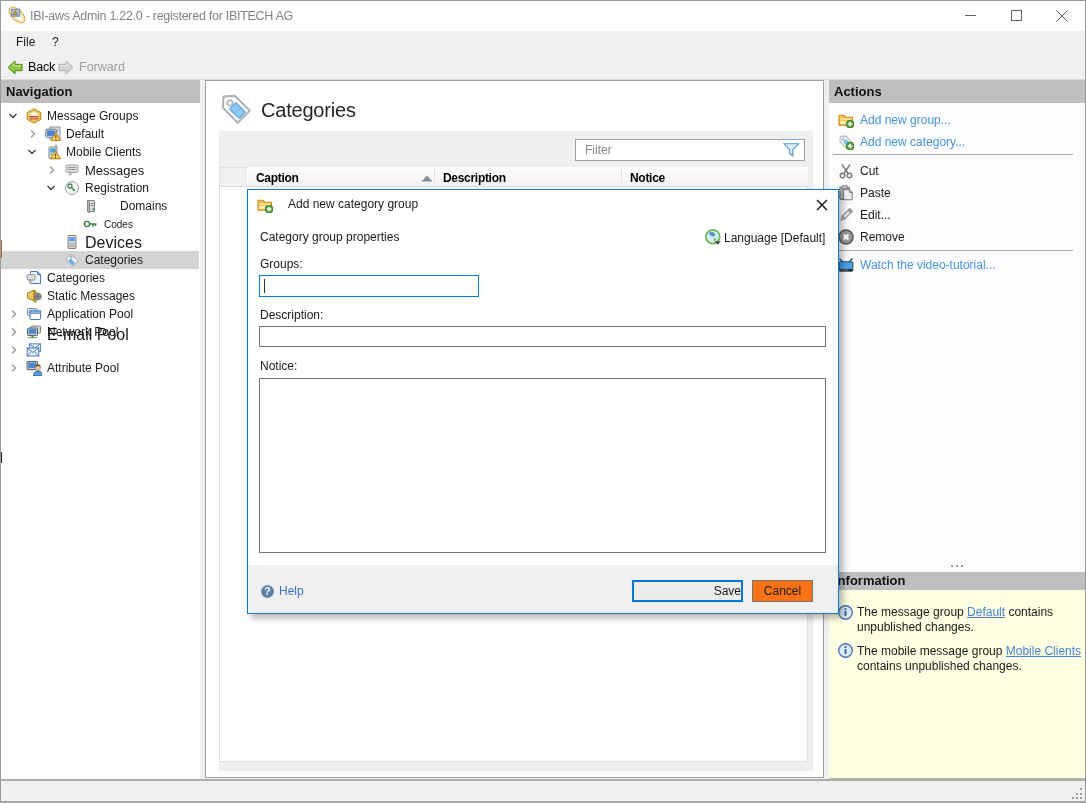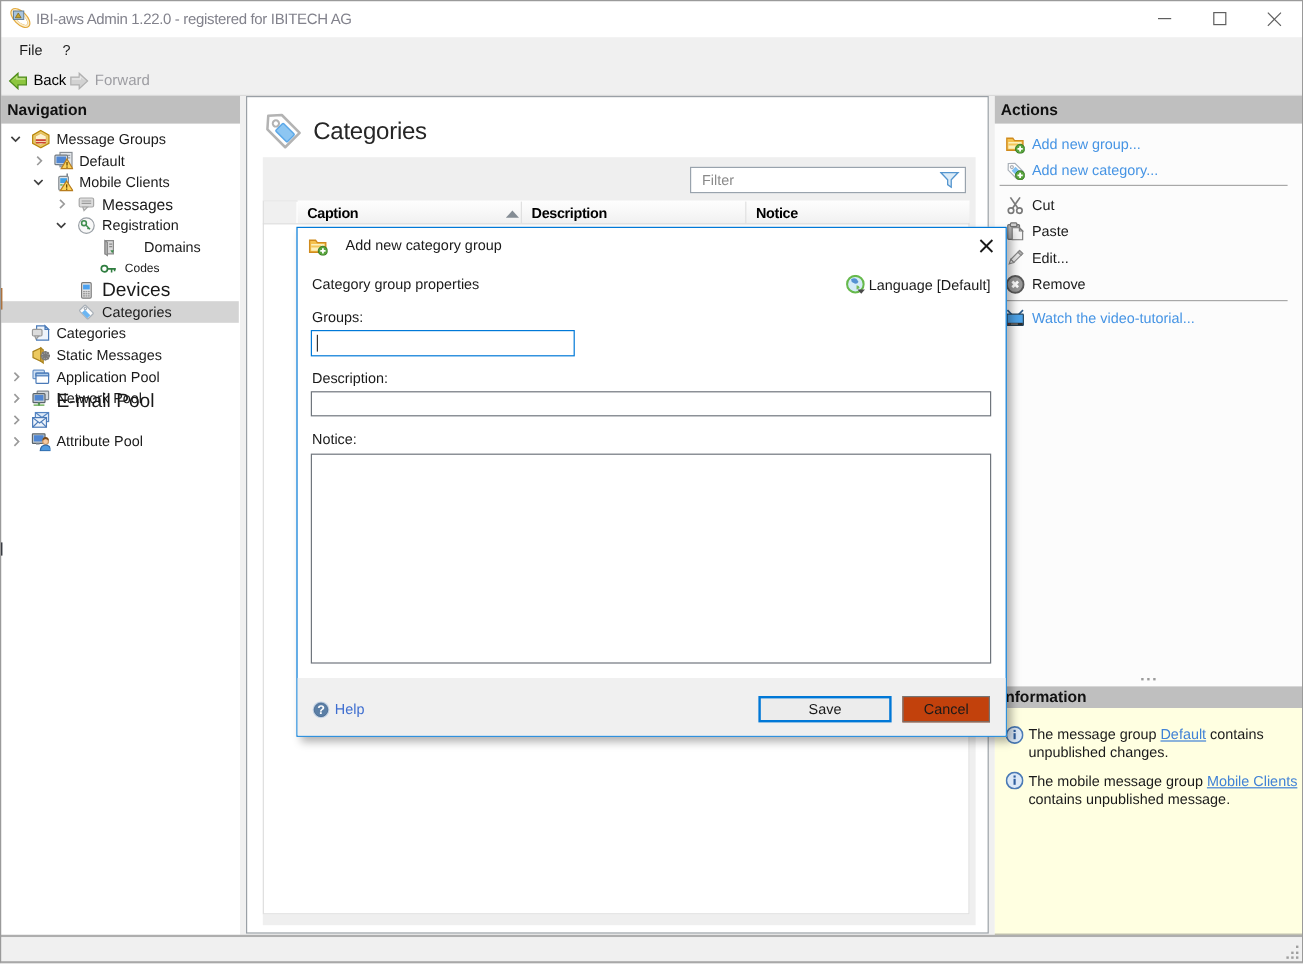--- a/index.html
+++ b/index.html
@@ -341,21 +341,21 @@
     </svg>
     <svg class="a" style="left:838px;top:643px" width="15" height="15" viewBox="0 0 15 15">
       <circle cx="7.5" cy="7.5" r="6.8" fill="#dce9f7" stroke="#4a7ab5" stroke-width="1.4"></circle>
       <rect x="6.6" y="6" width="1.8" height="5" fill="#2f5f9e"></rect>
       <rect x="6.6" y="3.2" width="1.8" height="1.8" fill="#2f5f9e"></rect>
     </svg>
   </div>
 <div class="t" style="left:857px;top:606px;height:13px;line-height:13px">The message group <span style="color:#4182d6;text-decoration:underline">Default</span> contains</div>
 <div class="t" style="left:857px;top:621px;height:13px;line-height:13px">unpublished changes.</div>
 <div class="t" style="left:857px;top:645px;height:13px;line-height:13px">The mobile message group <span style="color:#4182d6;text-decoration:underline">Mobile Clients</span></div>
-<div class="t" style="left:857px;top:660px;height:13px;line-height:13px">contains unpublished message.</div>
+<div class="t" style="left:857px;top:660px;height:13px;line-height:13px">contains unpublished changes.</div>
 
 <div class="a" style="left:0;top:779px;width:1086px;height:2px;background:#aeaeae"></div>
 <div class="a" style="left:1px;top:781px;width:1084px;height:21px;background:#f0f0f0"></div>
 <div class="a" style="left:1080px;top:788px;width:2px;height:2px;background:#9f9f9f"></div>
 <div class="a" style="left:1076px;top:793px;width:2px;height:2px;background:#9f9f9f"></div>
 <div class="a" style="left:1080px;top:793px;width:2px;height:2px;background:#9f9f9f"></div>
 <div class="a" style="left:1072px;top:797px;width:2px;height:2px;background:#9f9f9f"></div>
 <div class="a" style="left:1076px;top:797px;width:2px;height:2px;background:#9f9f9f"></div>
 <div class="a" style="left:1080px;top:797px;width:2px;height:2px;background:#9f9f9f"></div>
 
@@ -392,17 +392,17 @@
   <div class="a" style="left:12px;top:137px;width:567px;height:21px;background:#fff;border:1px solid #70767d"></div>
   <div class="t" style="left:13px;top:170px;height:14px;line-height:14px">Notice:</div>
   <div class="a" style="left:12px;top:189px;width:567px;height:175px;background:#fff;border:1px solid #70767d"></div>
 
   <svg class="a" style="left:13px;top:395px" width="15" height="15" viewBox="0 0 15 15">
     <circle cx="7.5" cy="7.5" r="7" fill="#c2d2e4"></circle>
     <circle cx="7.5" cy="7.5" r="5.7" fill="#5b7fa6" stroke="#3f6288" stroke-width="0.6"></circle>
     <text x="7.5" y="11.2" font-size="10.5" font-weight="bold" fill="#ffffff" text-anchor="middle" font-family="Liberation Sans">?</text>
   </svg>
   <div class="t" style="left:32px;top:396px;height:13px;line-height:13px;color:#3e6ed0">Help</div>
-  <div class="a" style="left:385px;top:391px;width:111px;height:22px;background:#ececec;border:2px solid #0078d7;text-align:center;line-height:18px">Save</div>
-  <div class="a" style="left:505px;top:391px;width:73px;height:22px;background:#c2410c;border:1px solid #757575;text-align:center;line-height:20px">Cancel</div>
+  <div class="a" style="left:385px;top:391px;width:111px;height:22px;background:#ececec;border:2px solid #0078d7;text-align:right;line-height:18px">Save</div>
+  <div class="a" style="left:505px;top:391px;width:61px;height:22px;background:#f97316;border:1px solid #757575;text-align:center;line-height:20px">Cancel</div>
 </div>
 
 <div class="a" style="left:0;top:0;width:1086px;height:803px;border:1px solid #9a9a9a;border-bottom:2px solid #a8a8a8;z-index:50;pointer-events:none"></div>
 
 </body></html>

